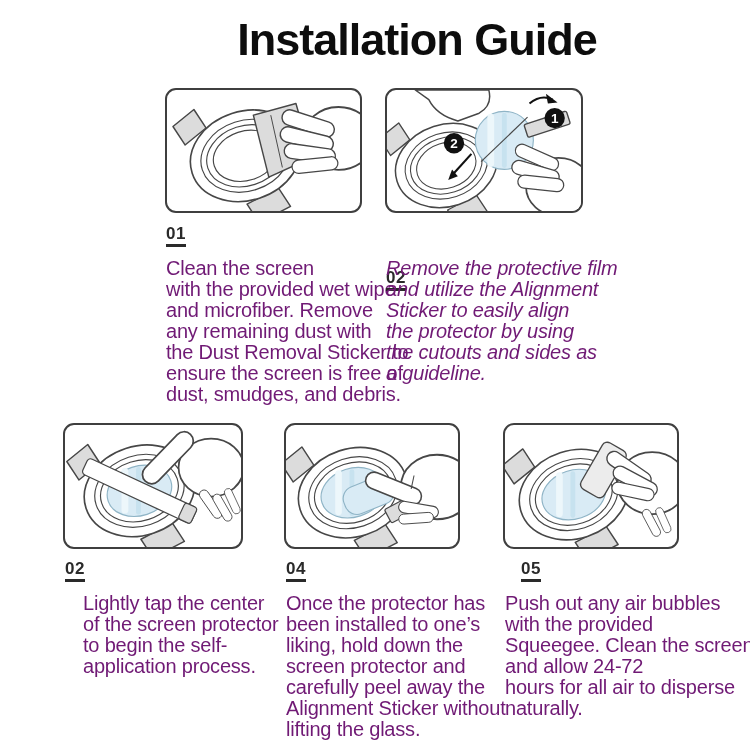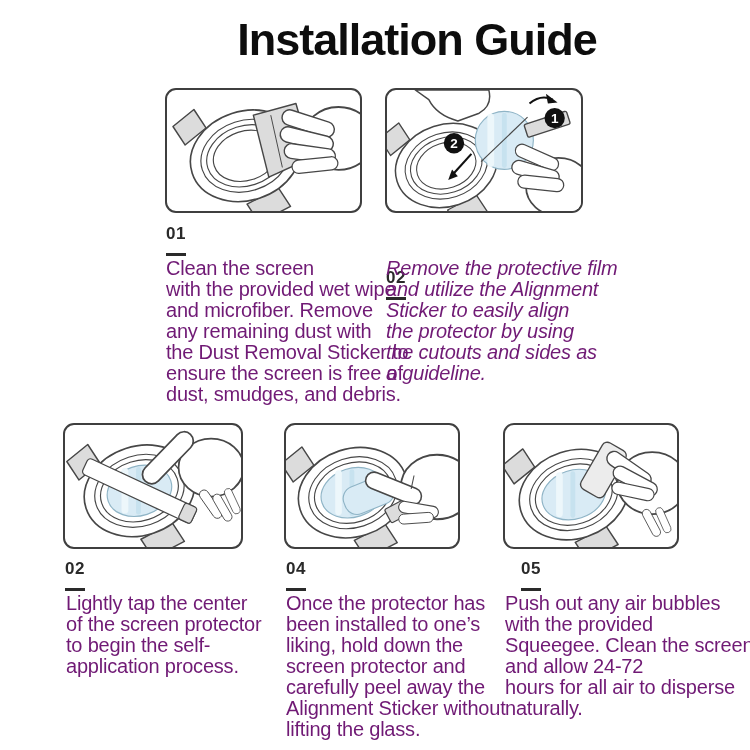--- a/index.html
+++ b/index.html
@@ -12,37 +12,37 @@
     text-align:center; font-size:45px; line-height:48px; font-weight:bold;
     color:#0d0d0d; letter-spacing:-1px;padding-left:42px;
   }
   .box {
     position:absolute; background:#fff; border:2px solid #3f3f3f;
     border-radius:11px; box-sizing:border-box; overflow:hidden;
   }
   .box svg { display:block; width:100%; height:100%; }
   .num {
     position:absolute; font-size:17px; font-weight:bold; color:#2a2a2a;
-    letter-spacing:0.5px; border-bottom:3px solid #2a2a2a; padding-bottom:11px;
+    letter-spacing:0.5px; border-bottom:3px solid #2a2a2a; padding-bottom:2px;
     line-height:17px;
   }
   .stext {
     position:absolute; font-size:20px; line-height:21px; color:#701a75;
     letter-spacing:-0.2px; white-space:pre;
   }
   
   .p1 .box { left:165px; top:88px;  width:197px; height:125px; }
   .p1 .num { left:166px; top:225px; }
   .p1 .stext { left:166px; top:258px; }
   .p2 .box { left:385px; top:88px;  width:198px; height:125px; }
   .p2 .num { left:386px; top:225px;margin-top:44px; }
   .p2 .stext { left:386px; top:258px;font-style:italic; }
   .p3 .box { left:63px;  top:423px; width:180px; height:126px; }
   .p3 .num { left:65px;  top:560px; }
-  .p3 .stext { left:66px;  top:593px; }
+  .p3 .stext { left:83px;  top:593px; }
   .p4 .box { left:284px; top:423px; width:176px; height:126px; }
   .p4 .num { left:286px; top:560px; }
   .p4 .stext { left:286px; top:593px; }
   .p5 .box { left:503px; top:423px; width:176px; height:126px; }
   .p5 .num { left:505px; top:560px;margin-left:16px; }
   .p5 .stext { left:505px; top:593px; }
   .badge-label {
     font-family:"Liberation Sans", sans-serif; font-weight:bold;
     font-size:14px; fill:#ffffff;
   }

